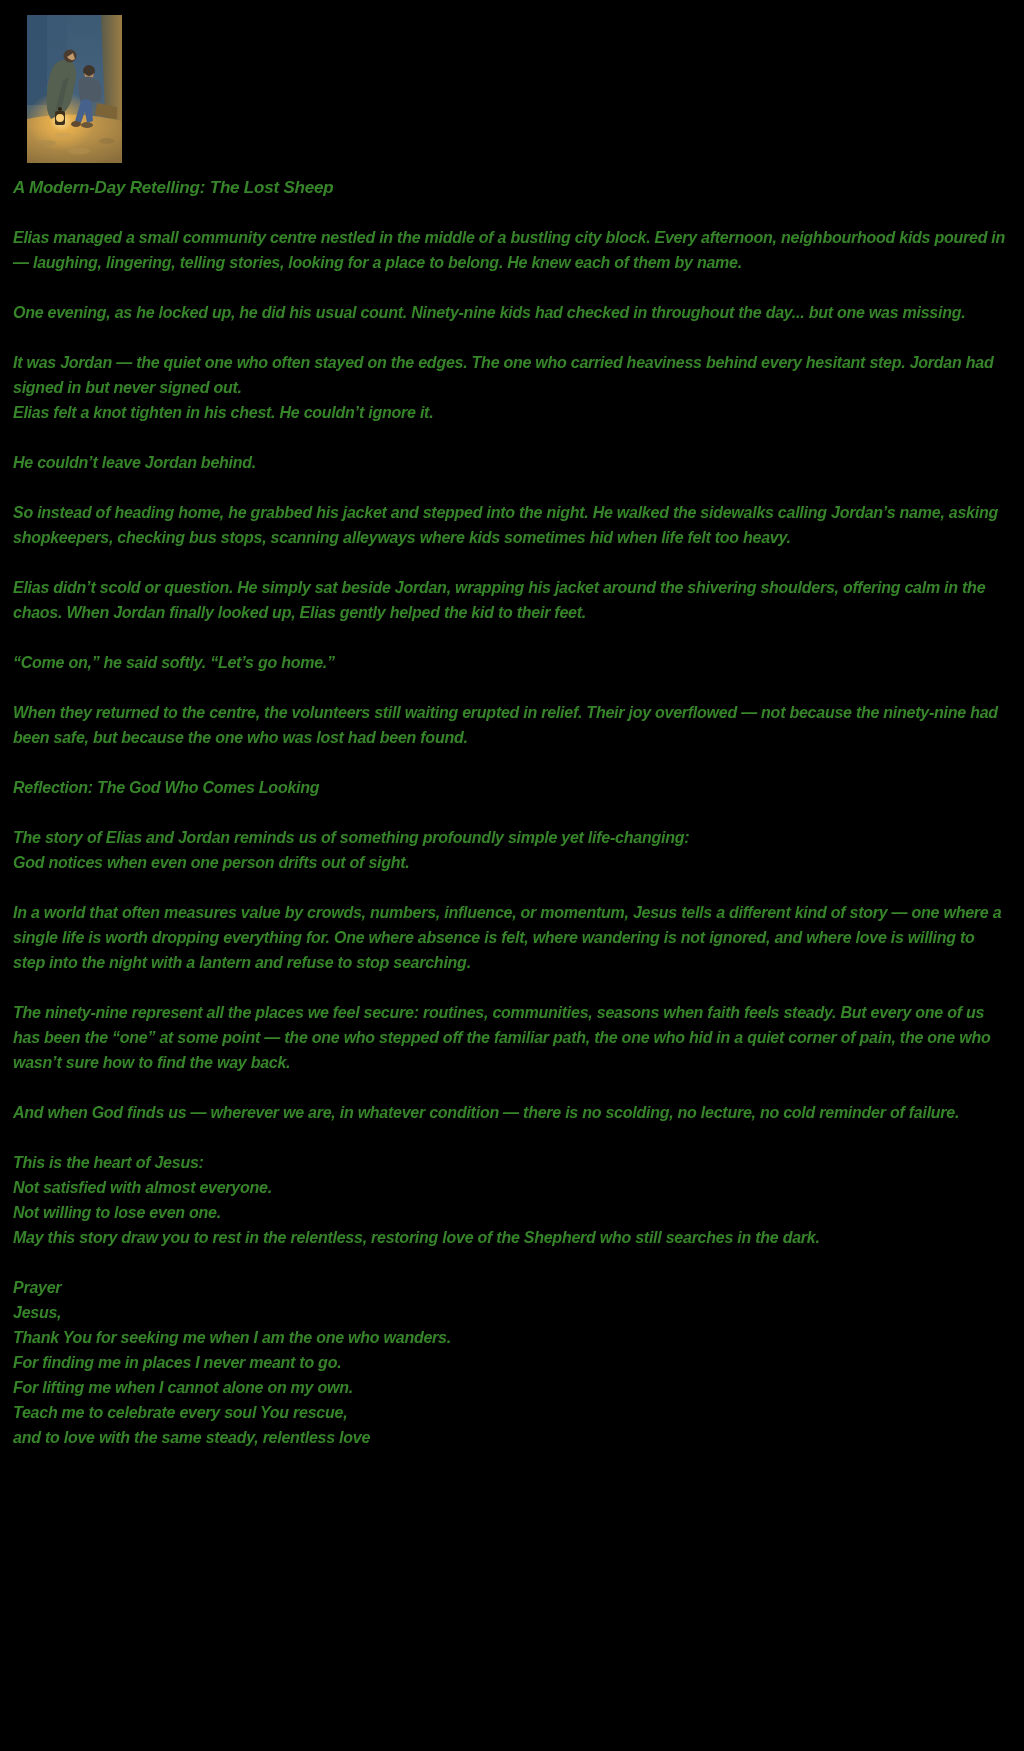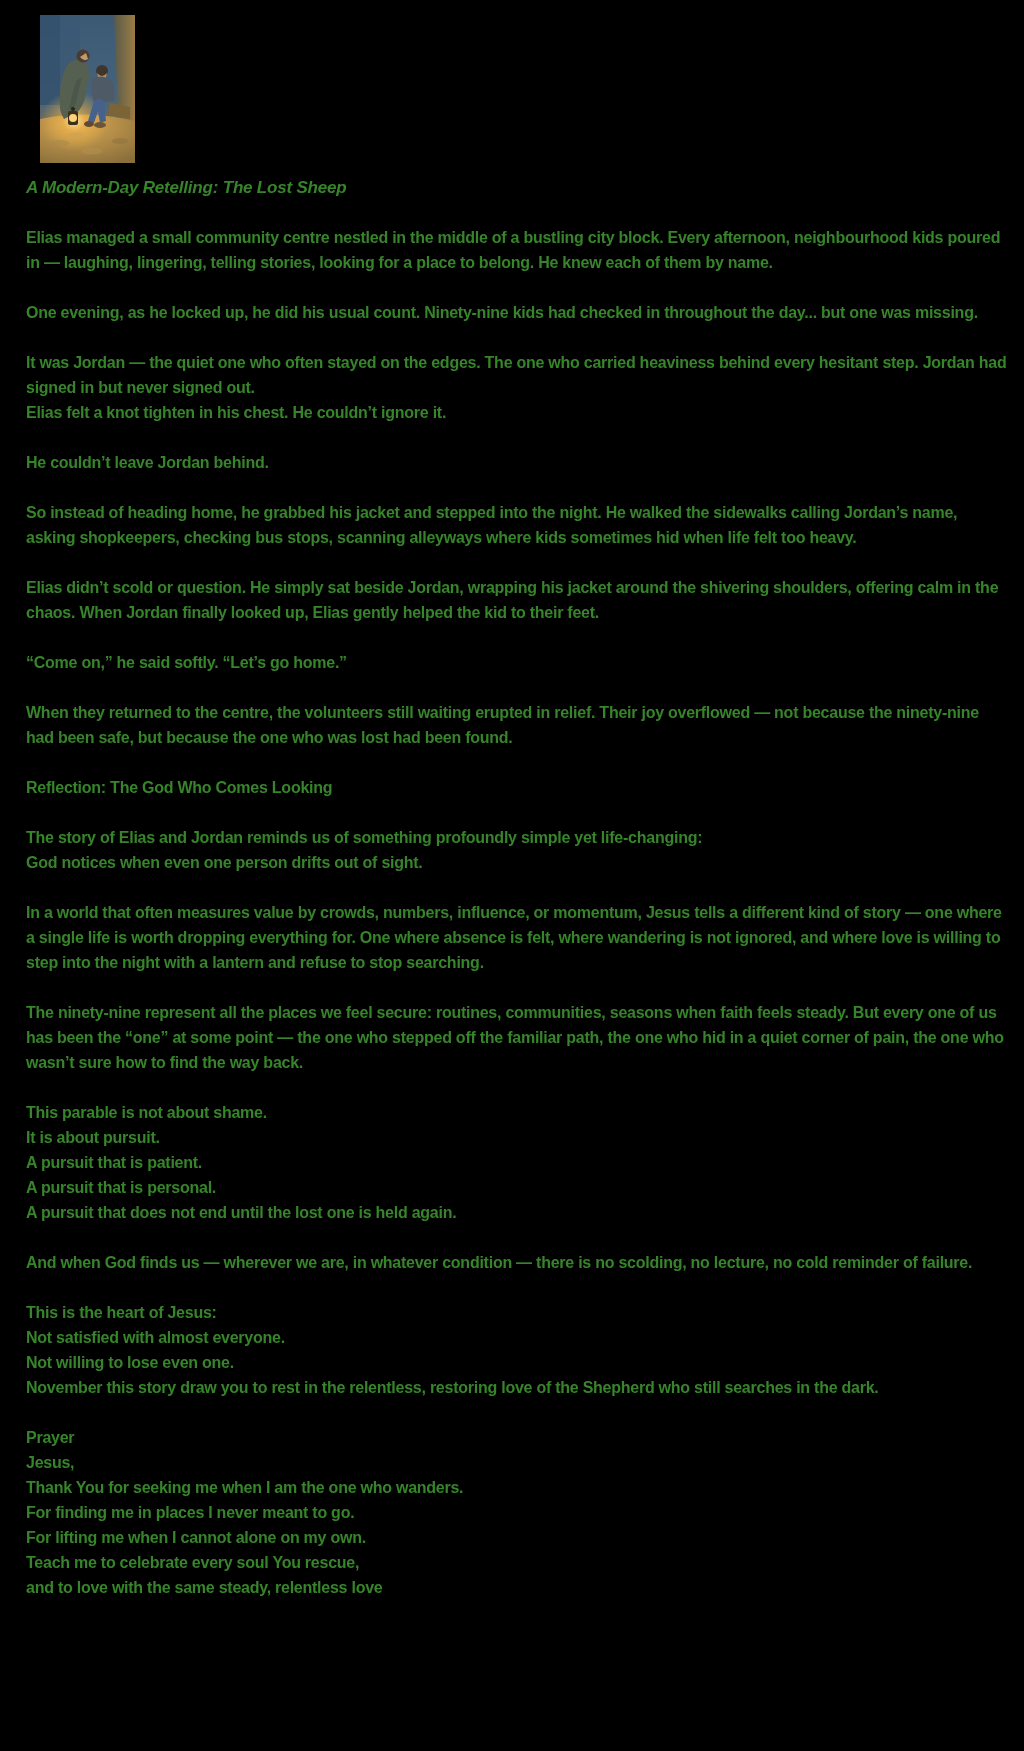--- a/index.html
+++ b/index.html
@@ -5,21 +5,21 @@
   :root { --text-green: #37852a; --bg: #000000; }
   * { box-sizing: border-box; }
   html, body { margin: 0; padding: 0; }
   body { background: var(--bg); }
   .page {
     position: relative;
     width: 1024px;
     height: 1751px;
     background: var(--bg);
     overflow: hidden;
-    padding: 15px 14px 0 26px;
+    padding: 15px 14px 0 13px;
     font-family: "Liberation Sans", sans-serif;
     color: var(--text-green);
   }
   .illustration {
     width: 95px;
     height: 148px;
     margin-left: 14px;
     display: block;
   }
   .illustration svg { display: block; }
@@ -32,21 +32,21 @@
     margin: 12px 0 0 0;
   }
   .para {
     font-weight: bold;
     font-size: 16px;
     line-height: 25px;
     letter-spacing: -0.25px;
     margin-top: 25px;
     max-width: 997px;
   }
-  .line { display: block; }
+  .line { display: block; font-style: italic; }
 </style>
 </head>
 <body>
 
 <div class="page">
 
   <div class="illustration">
     <svg width="95" height="148" viewBox="0 0 95 148" xmlns="http://www.w3.org/2000/svg">
       <defs>
         <linearGradient id="bgGrad" x1="0" y1="0" x2="0" y2="1">
@@ -131,34 +131,27 @@
         <div class="line">The story of Elias and Jordan reminds us of something profoundly simple yet life-changing:</div>
         <div class="line">God notices when even one person drifts out of sight.</div>
       </div>
       <div class="para">
         <div class="line">In a world that often measures value by crowds, numbers, influence, or momentum, Jesus tells a different kind of story — one where a single life is worth dropping everything for. One where absence is felt, where wandering is not ignored, and where love is willing to step into the night with a lantern and refuse to stop searching.</div>
       </div>
       <div class="para">
         <div class="line">The ninety-nine represent all the places we feel secure: routines, communities, seasons when faith feels steady. But every one of us has been the “one” at some point — the one who stepped off the familiar path, the one who hid in a quiet corner of pain, the one who wasn’t sure how to find the way back.</div>
       </div>
       <div class="para">
-        <div class="line">This parable is not about shame.</div>
-        <div class="line">It is about pursuit.</div>
-        <div class="line">A pursuit that is patient.</div>
-        <div class="line">A pursuit that is personal.</div>
-        <div class="line">A pursuit that does not end until the lost one is held again.</div>
-      </div>
-      <div class="para">
         <div class="line">And when God finds us — wherever we are, in whatever condition — there is no scolding, no lecture, no cold reminder of failure.</div>
       </div>
       <div class="para">
         <div class="line">This is the heart of Jesus:</div>
         <div class="line">Not satisfied with almost everyone.</div>
         <div class="line">Not willing to lose even one.</div>
-        <div class="line">November this story draw you to rest in the relentless, restoring love of the Shepherd who still searches in the dark.</div>
+        <div class="line">May this story draw you to rest in the relentless, restoring love of the Shepherd who still searches in the dark.</div>
       </div>
       <div class="para">
         <div class="line">Prayer</div>
         <div class="line">Jesus,</div>
         <div class="line">Thank You for seeking me when I am the one who wanders.</div>
         <div class="line">For finding me in places I never meant to go.</div>
         <div class="line">For lifting me when I cannot alone on my own.</div>
         <div class="line">Teach me to celebrate every soul You rescue,</div>
         <div class="line">and to love with the same steady, relentless love</div>
       </div>

